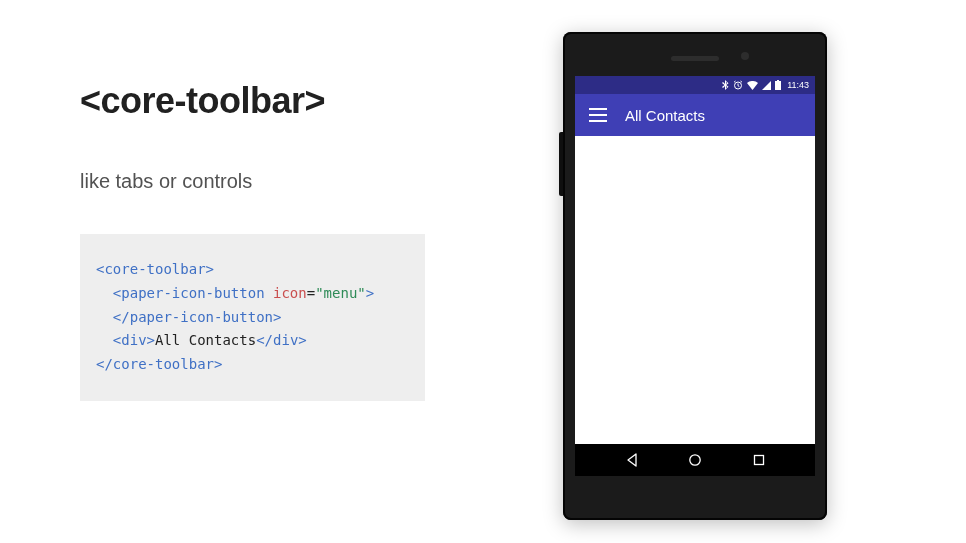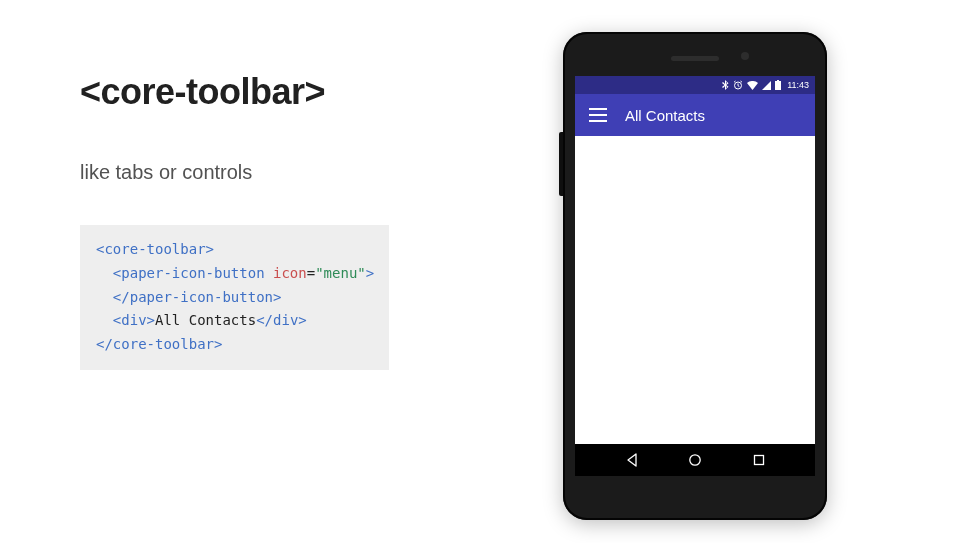--- a/index.html
+++ b/index.html
@@ -7,61 +7,61 @@
       width: 966px;
       height: 543px;
       background: #fff;
       font-family: "Helvetica Neue", Arial, sans-serif;
       position: relative;
       overflow: hidden;
     }
     .left-col {
       position: absolute;
       left: 80px;
-      top: 71px;
+      top: 80px;
       width: 400px;
     }
     .title {
       font-size: 36px;
       font-weight: 700;
       color: #212121;
       letter-spacing: -0.5px;
       margin-bottom: 14px;
     }
     .subtitle {
       font-size: 20px;
       font-weight: 300;
       color: #525252;
       line-height: 1.5;
       margin-bottom: 38px;
     }
     .code-block {
       background: #eeeeee;
-      padding: 13px 16px;
-      width: 309px;
+      padding: 24px 16px;
+      width: 345px;
       font-family: "Menlo", "Consolas", monospace;
       font-size: 14px;
       line-height: 1.7;
       color: #333;
       white-space: pre;
     }
     .tag    { color: #3f70c5; }
     .attr   { color: #c94e4e; }
     .val    { color: #2e8b57; }
     .plain  { color: #222; }
 
     
     .phone {
       position: absolute;
       left: 563px;
       top: 32px;
       width: 264px;
       height: 488px;
       background: #1b1b1b;
-      border-radius: 24px;
+      border-radius: 8px;
       box-shadow: 0 4px 20px rgba(0,0,0,0.25), inset 0 0 0 2px #050505;
       padding-left: 34px;
     }
     .phone::before {
       content: "";
       position: absolute;
       left: -4px;
       top: 100px;
       width: 4px;
       height: 64px;

